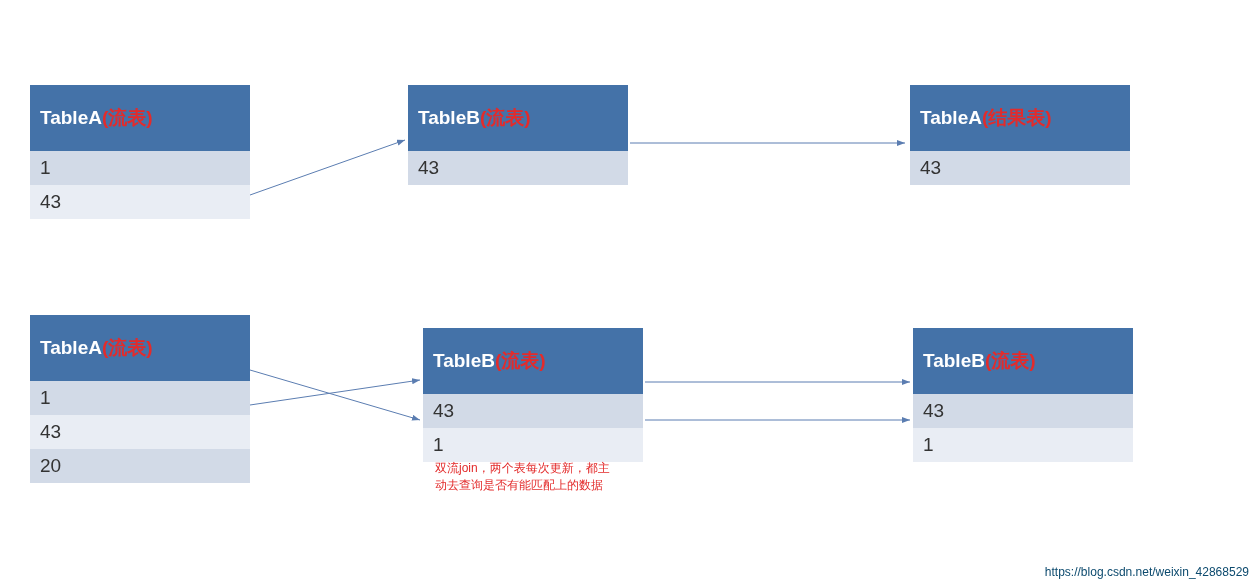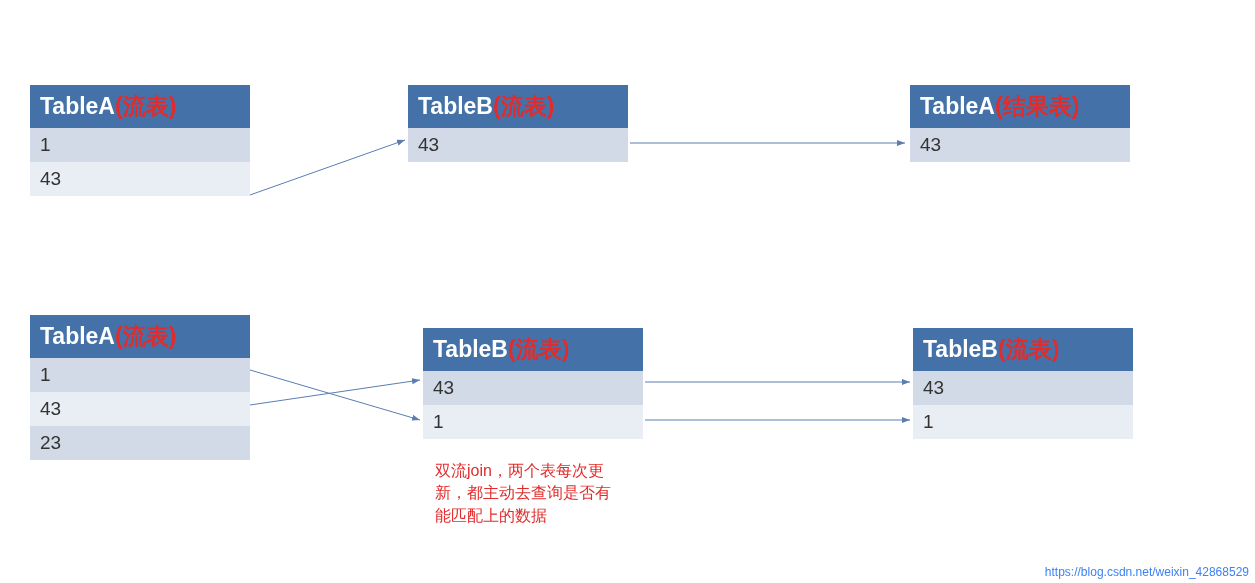--- a/index.html
+++ b/index.html
@@ -1,24 +1,24 @@
 <!DOCTYPE html>
 <html><head>
 <meta charset="utf-8">
 <style>
 html,body{margin:0;padding:0;width:1255px;height:583px;font-family:Arial,"Microsoft YaHei",sans-serif;background:#fff;overflow:hidden}
 .stage{position:relative;width:1255px;height:583px}
 .tbl{position:absolute;width:220px}
-.hdr{background:#4472A8;color:#fff;font-weight:bold;font-size:23px;padding:6px 10px;box-sizing:border-box}
+.hdr{background:#4472A8;color:#fff;font-weight:bold;font-size:19px;padding:20px 10px;box-sizing:border-box}
 .hdr .red{color:#E32B2B;font-weight:bold}
 .row{font-size:19px;padding:6px 10px;box-sizing:border-box;color:#333}
 .r0{background:#D2DAE7}
 .r1{background:#E9EDF4}
-.note{position:absolute;color:#E32B2B;font-size:16px;line-height:1.4;width:180px}
-.watermark{position:absolute;right:6px;bottom:4px;color:#3b82f6;font-size:12px;font-family:Arial}
+.note{position:absolute;color:#E32B2B;font-size:12px;line-height:1.4;width:180px}
+.watermark{position:absolute;right:6px;bottom:4px;color:#0c4a6e;font-size:12px;font-family:Arial}
 svg.arrows{position:absolute;left:0;top:0;width:1255px;height:583px;pointer-events:none}
 </style>
 </head>
 <body>
 
 <div class="stage">
 
 <svg class="arrows">
   <defs>
     <marker id="ah" markerWidth="10" markerHeight="10" refX="8" refY="3" orient="auto">
@@ -52,21 +52,21 @@
 
 <div class="tbl" style="left:910px;top:85px">
   <div class="hdr"><span>TableA</span><span class="red">(结果表)</span></div>
   <div class="row r0">43</div>
 </div>
 
 <div class="tbl" style="left:30px;top:315px">
   <div class="hdr"><span>TableA</span><span class="red">(流表)</span></div>
   <div class="row r0">1</div>
   <div class="row r1">43</div>
-  <div class="row r0">23</div>
+  <div class="row r0">20</div>
 </div>
 
 <div class="tbl" style="left:423px;top:328px">
   <div class="hdr"><span>TableB</span><span class="red">(流表)</span></div>
   <div class="row r0">43</div>
   <div class="row r1">1</div>
 </div>
 
 <div class="tbl" style="left:913px;top:328px">
   <div class="hdr"><span>TableB</span><span class="red">(流表)</span></div>

